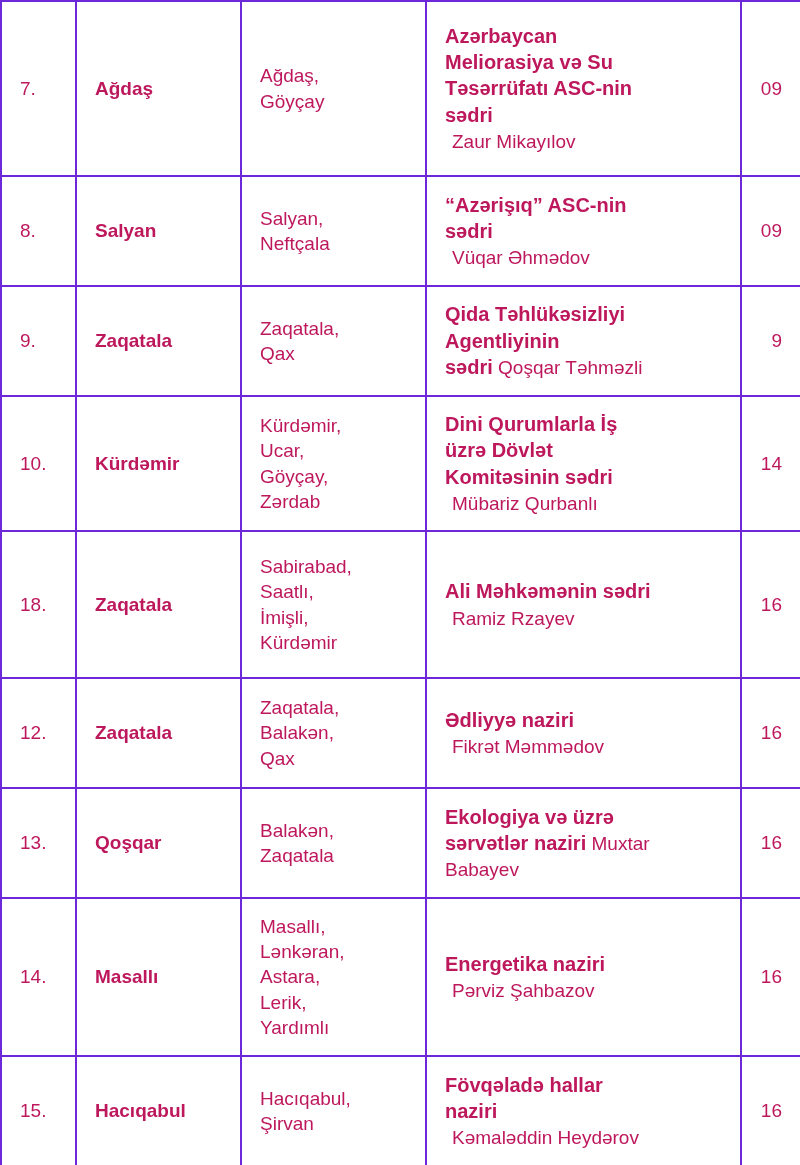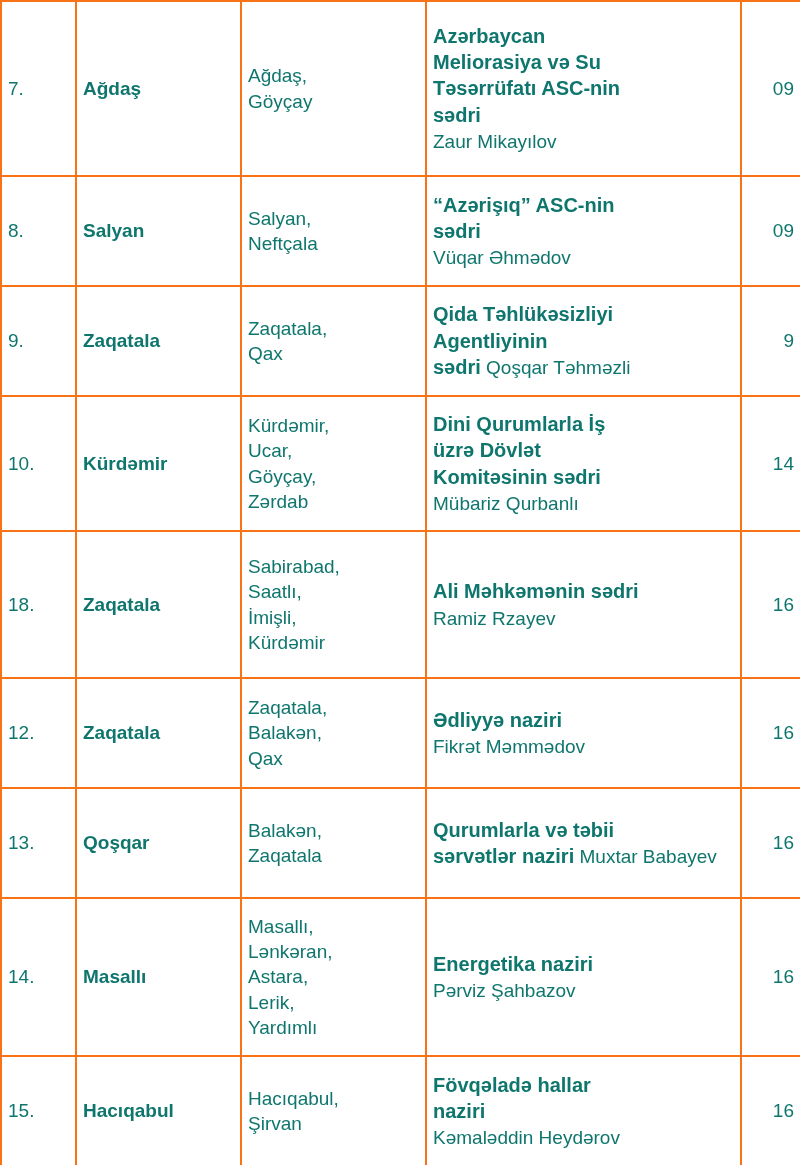--- a/index.html
+++ b/index.html
@@ -5,36 +5,36 @@
   * { box-sizing: border-box; }
   html, body { margin: 0; padding: 0; background: #ffffff; }
   body { font-family: "Liberation Sans", sans-serif; color: #000; }
   table.officials {
     border-collapse: collapse;
     width: 800px;
     table-layout: fixed;
     background: #fff;
   }
   table.officials td {
-    border: 2px solid #f97316;
+    border: 2px solid #6d28d9;
     vertical-align: middle;
     font-size: 19px;
     line-height: 1.32;
-    padding: 8px 6px;
-    color: #0f766e;
+    padding: 8px 18px;
+    color: #be185d;
     overflow: hidden;
   }
   td.num-cell { padding-left: 13px; font-weight: 400; }
   td.district-cell { font-weight: 700; padding-left: 16px; font-size: 20px; border-radius: 10px; }
   td.areas-cell { white-space: pre-line; padding-left: 11px; border-radius: 16px; }
   td.position-cell { padding-left: 12px; padding-right: 8px; }
   td.code-cell { text-align: right; font-weight: 400; padding-left: 4px; padding-right: 4px; }
   .pos { font-weight: 700; white-space: pre-line; font-size: 20px; }
   .name { font-weight: 400; white-space: pre-line; }
-  div.name { margin-top: 1px; }
+  div.name { margin-top: 1px; margin-left: 7px; }
   tr.h175 { height: 175px; }
   tr.h110 { height: 110px; }
   tr.h135 { height: 135px; }
   tr.h147 { height: 147px; }
   tr.h158 { height: 158px; }
 </style>
 </head>
 <body>
 
 <table class="officials">
@@ -127,21 +127,21 @@
           <div class="name">Fikrət Məmmədov</div>
         </td>
       <td class="code-cell">16</td>
     </tr>
 
     <tr class="h110">
       <td class="num-cell">13.</td>
       <td class="district-cell">Qoşqar</td>
       <td class="areas-cell">Balakən,
 Zaqatala</td>
-      <td class="position-cell"><span class="pos">Qurumlarla və təbii
+      <td class="position-cell"><span class="pos">Ekologiya və üzrə
 sərvətlər naziri</span> <span class="name">Muxtar Babayev</span></td>
       <td class="code-cell">16</td>
     </tr>
 
     <tr class="h158">
       <td class="num-cell">14.</td>
       <td class="district-cell">Masallı</td>
       <td class="areas-cell">Masallı,
 Lənkəran,
 Astara,

